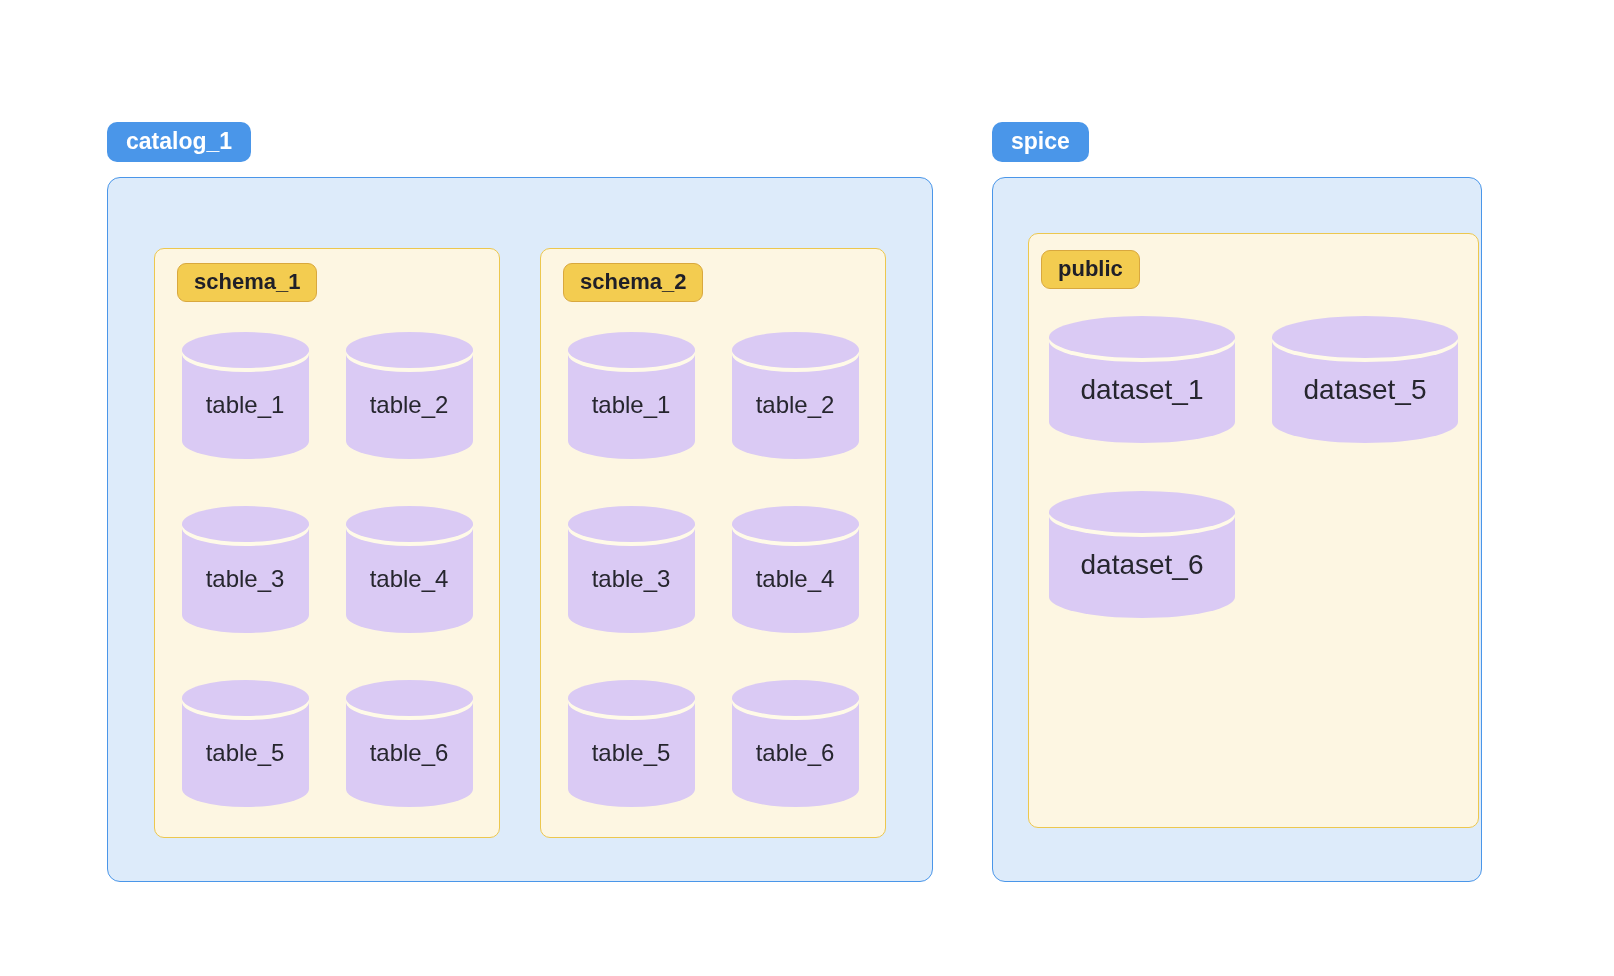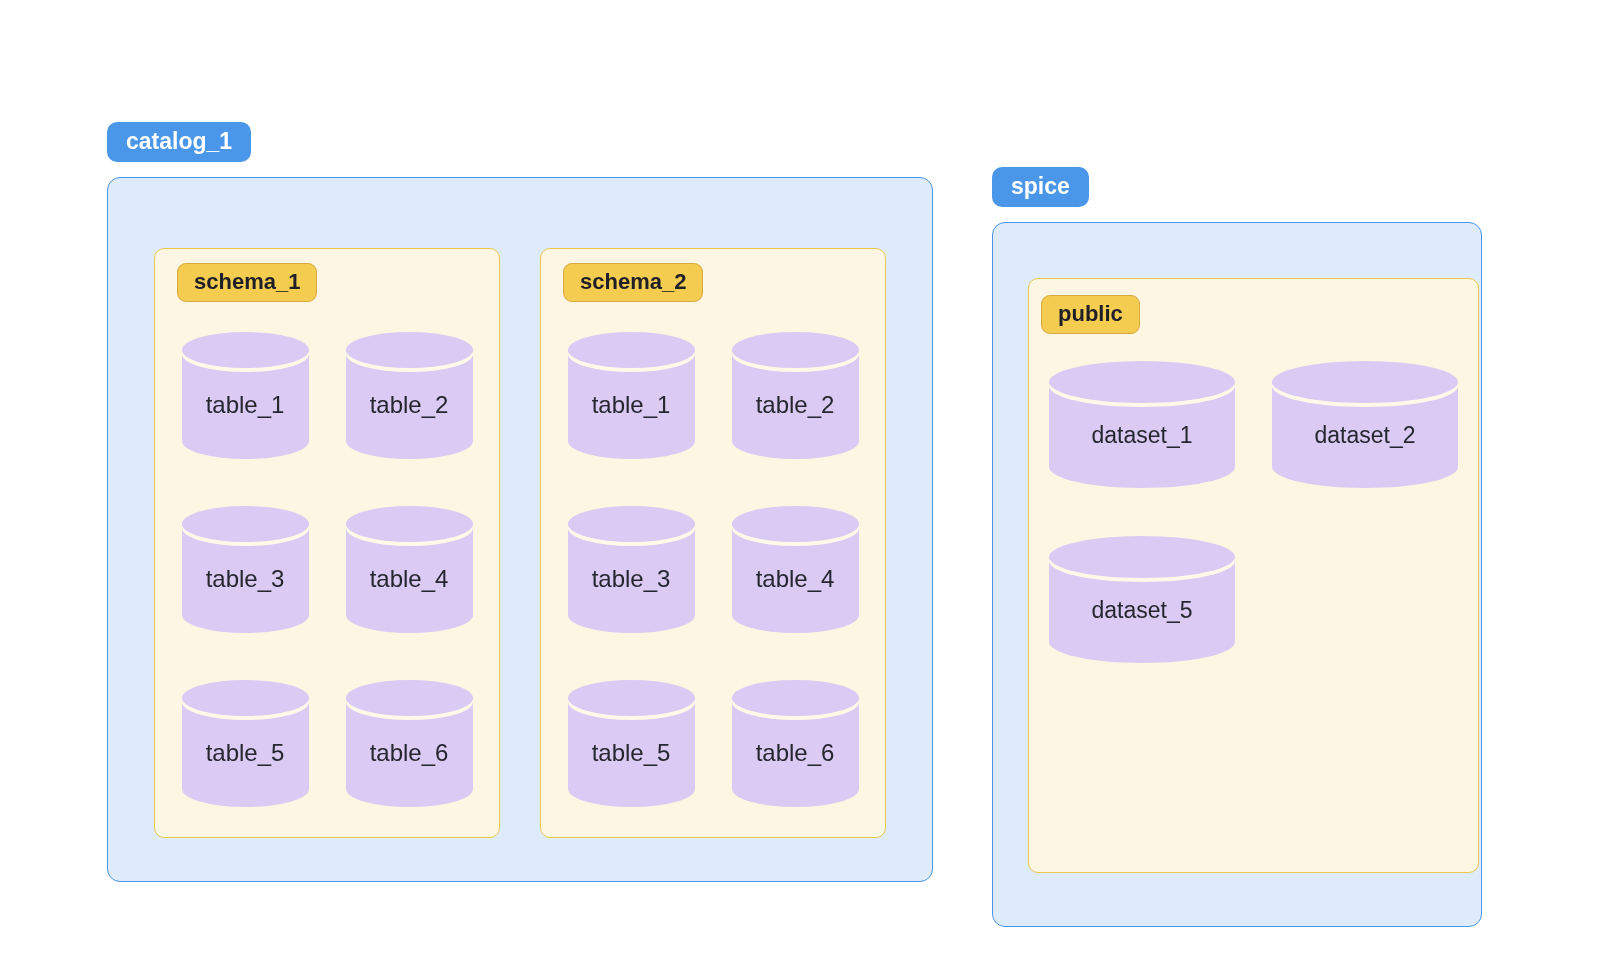--- a/index.html
+++ b/index.html
@@ -1,20 +1,20 @@
 <!DOCTYPE html>
 <html><head>
 <meta charset="utf-8">
 <style>
   html,body { margin:0; padding:0; background:#ffffff; font-family:"Liberation Sans", sans-serif; }
   .canvas { position:relative; width:1614px; height:976px; background:#ffffff; overflow:hidden; }
 
   .group { position:absolute; top:122px; }
   .group-left  { left:107px; }
-  .group-right { left:992px;margin-top:45px; }
+  .group-right { left:992px; }
 
   .badge {
     display:inline-block;
     font-weight:bold;
     border-radius:10px;
     box-sizing:border-box;
     line-height:1.1;
     white-space:nowrap;
   }
   .badge-blue {
@@ -95,21 +95,21 @@
     z-index:1;
   }
   .cyl-label {
     position:absolute; inset:0;
     z-index:3;
     display:flex; align-items:center; justify-content:center;
     padding-top:var(--ry);
     color:#26262E;
   }
   .cyl-table .cyl-label   { font-size:24px; }
-  .cyl-dataset .cyl-label { font-size:23px; }
+  .cyl-dataset .cyl-label { font-size:28px; }
 </style>
 </head>
 <body>
 
 <div class="canvas">
 
   <section class="group group-left">
     <div class="badge badge-blue">catalog_1</div>
     <div class="container container-left">
 
@@ -202,28 +202,28 @@
 
           <div class="cylinder cyl-dataset">
             <div class="cyl-top"></div>
             <div class="cyl-body"></div>
             <div class="cyl-label">dataset_1</div>
           </div>
 
           <div class="cylinder cyl-dataset">
             <div class="cyl-top"></div>
             <div class="cyl-body"></div>
-            <div class="cyl-label">dataset_2</div>
-          </div>
+            <div class="cyl-label">dataset_5</div>
+          </div>
+
           <div class="cylinder cyl-dataset">
             <div class="cyl-top"></div>
             <div class="cyl-body"></div>
-            <div class="cyl-label">dataset_5</div>
-          </div>
-
+            <div class="cyl-label">dataset_6</div>
+          </div>
 
         </div>
       </div>
 
     </div>
   </section>
 
 </div>
 
 </body></html>

